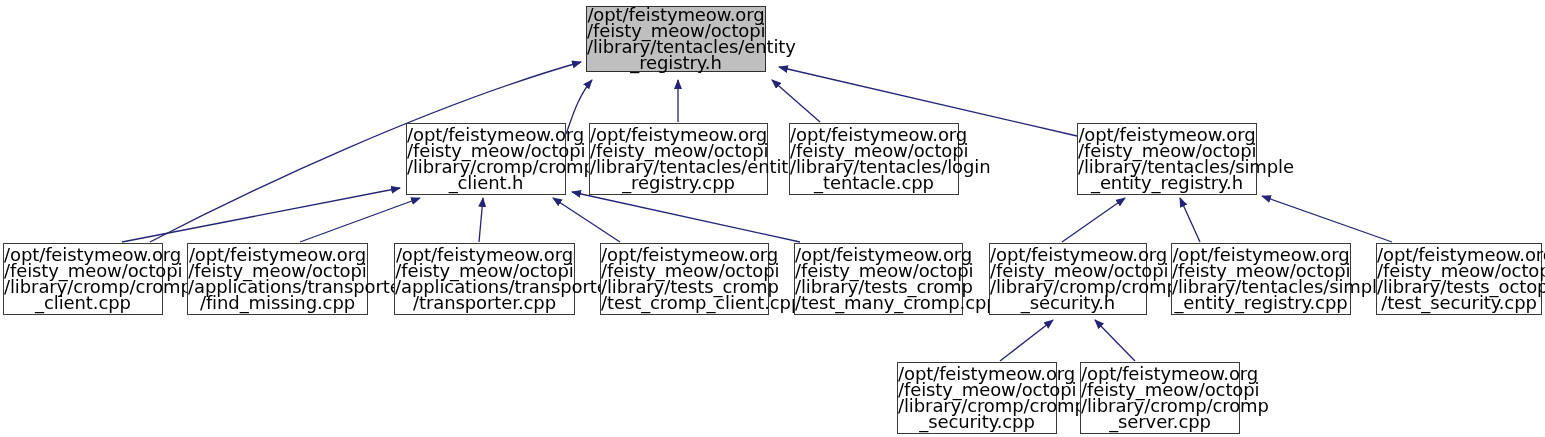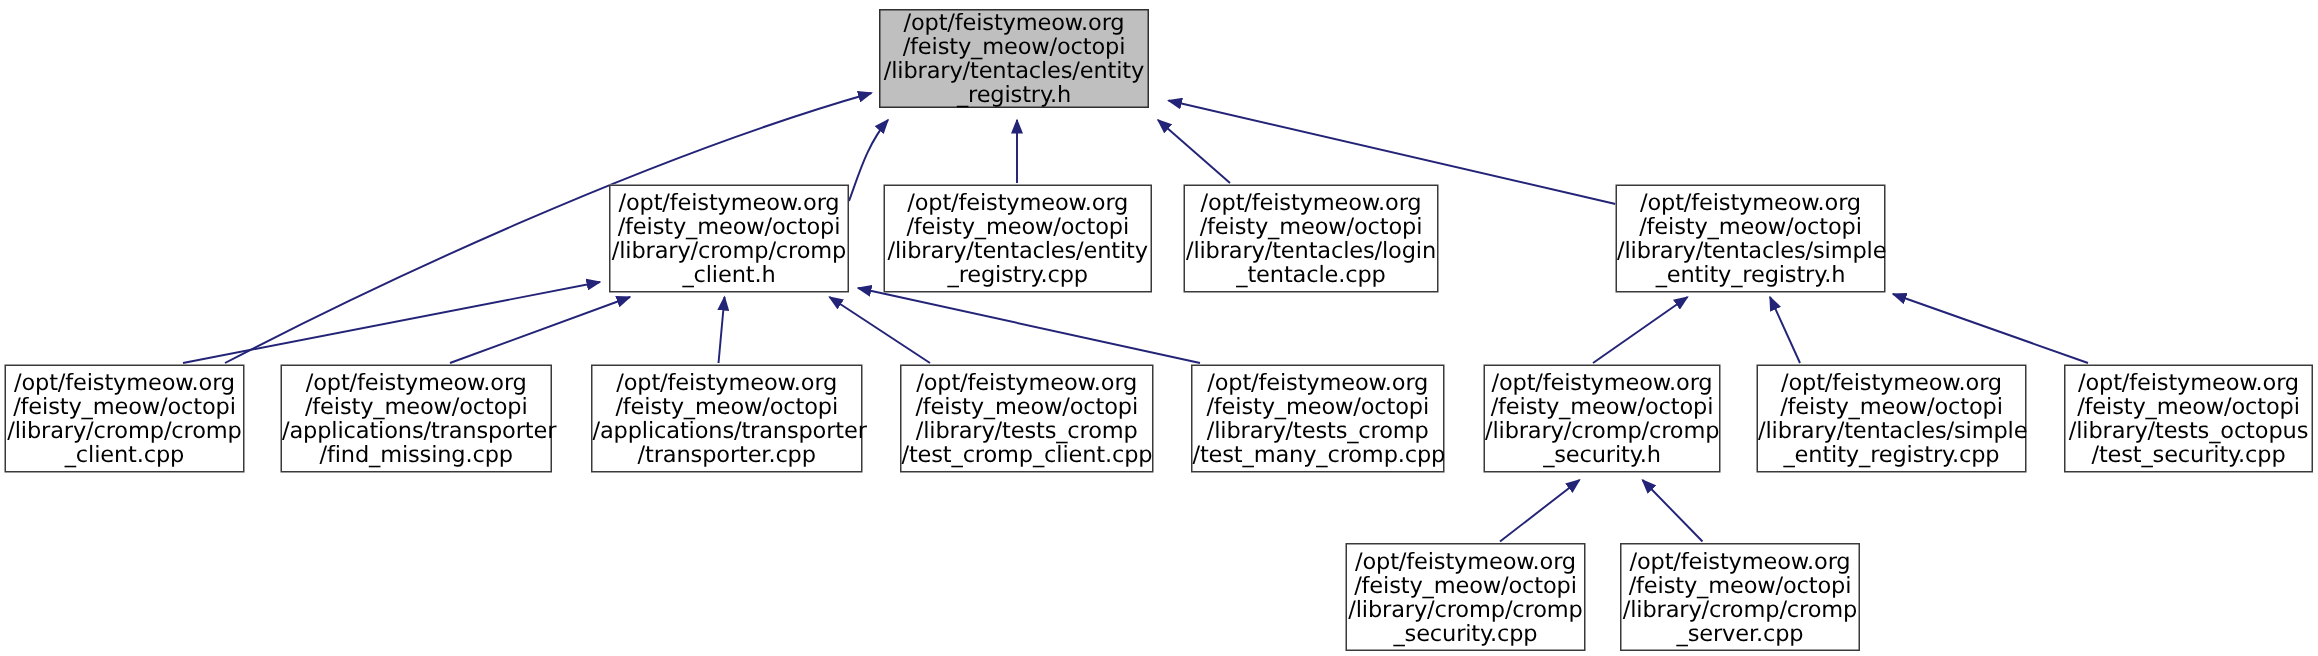--- a/index.html
+++ b/index.html
@@ -22,21 +22,21 @@
     width: 1545px;
     height: 437px;
     pointer-events: none;
   }
   .node {
     position: absolute;
     box-sizing: border-box;
     border: 1px solid #3a3a3a;
     background: #ffffff;
     color: #000000;
-    font-size: 15px;
+    font-size: 18px;
     line-height: 16.2px;
     text-align: center;
     display: flex;
     flex-direction: column;
     align-items: center;
     justify-content: center;
     white-space: pre;
     letter-spacing: -0.1px;
   }
   .node.root {

